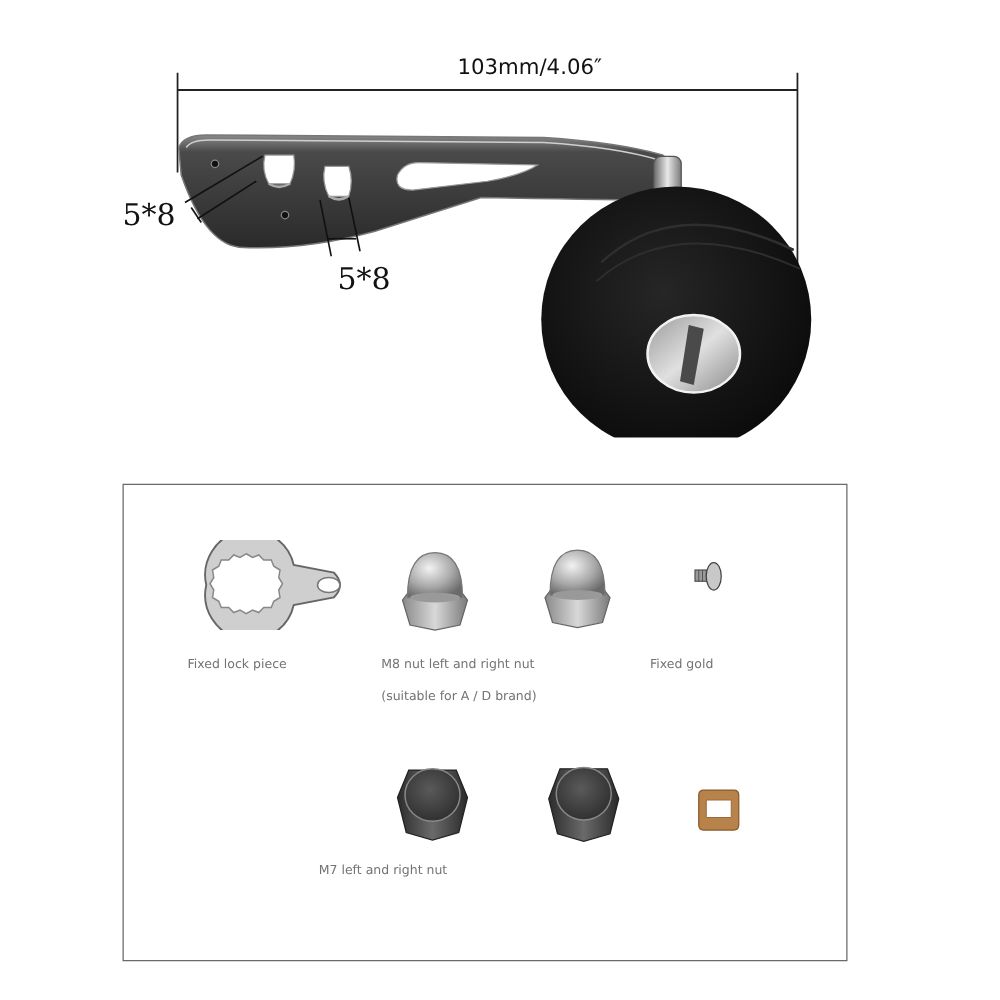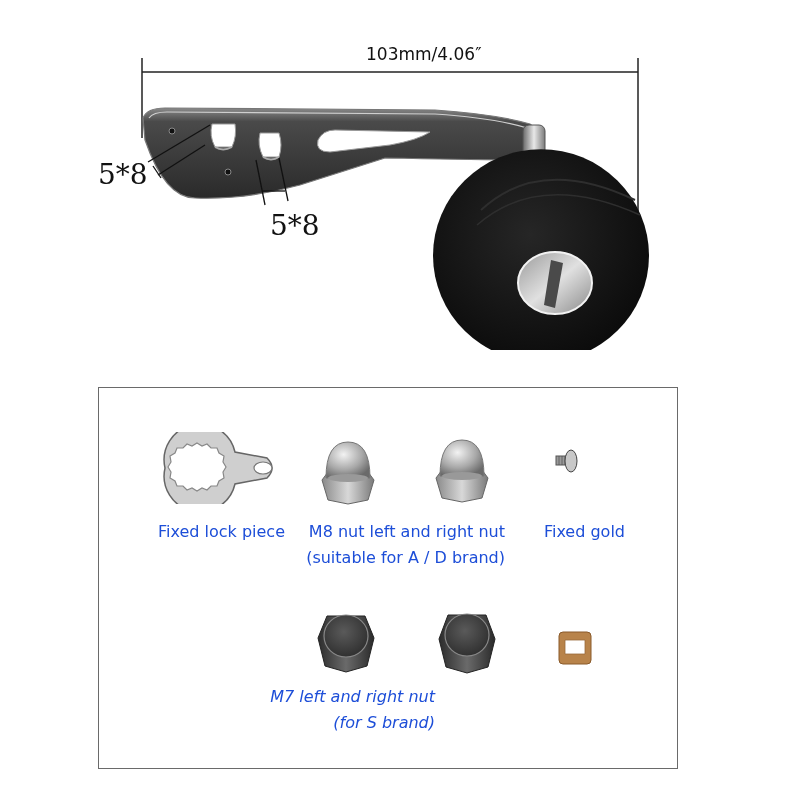--- a/index.html
+++ b/index.html
@@ -1,24 +1,24 @@
 <!DOCTYPE html>
 <html><head>
   <meta charset="utf-8">
   <style>
     html, body { margin: 0; padding: 0; background: #ffffff; }
     body { width: 800px; height: 800px; position: relative; overflow: hidden;
            font-family: "DejaVu Sans", sans-serif; color: #222; }
     .abs { position: absolute; }
     .dim-label { position: absolute; font-family: "DejaVu Sans", sans-serif; font-size: 17px; color: #111; white-space: nowrap; }
-    .serif-label { position: absolute; font-family: "DejaVu Serif", serif; font-size: 28px; color: #111; white-space: nowrap; letter-spacing: 0px; }
+    .serif-label { position: absolute; font-family: "DejaVu Serif", serif; font-size: 24px; color: #111; white-space: nowrap; letter-spacing: 0px; }
     .parts-box { position: absolute; left: 98px; top: 387px; width: 580px; height: 382px;
                  border: 1.5px solid #6a6a6a; box-sizing: border-box; background: #fff; }
-    .caption { position: absolute; font-family: "DejaVu Sans", sans-serif; font-size: 16px; color: #1d4ed8;
-               text-align: right; line-height: 26px; white-space: nowrap; }
+    .caption { position: absolute; font-family: "DejaVu Sans", sans-serif; font-size: 10px; color: #737373;
+               text-align: left; line-height: 26px; white-space: nowrap; }
     .caption span { display: block; }
     svg { display: block; }
   </style>
 </head>
 <body>
 
 <div class="abs" style="left:141px;top:58px;width:498px;height:150px;">
   <svg width="498" height="175" viewBox="0 0 498 175">
     <line x1="1" y1="0" x2="1" y2="80" stroke="#222" stroke-width="1.5"></line>
     <line x1="497" y1="0" x2="497" y2="175" stroke="#222" stroke-width="1.5"></line>
@@ -162,23 +162,22 @@
     <path d="M3,30 L12,8 L50,8 L59,30 L52,58 L31,64 L10,58 Z" fill="url(#darkHex)" stroke="#222" stroke-width="1"></path>
     <ellipse cx="31" cy="28" rx="22" ry="21" fill="url(#darkTop)" stroke="#888" stroke-width="1.2"></ellipse>
   </svg>
 </div>
 <div class="abs" style="left:436px;top:607px;">
   <svg width="62" height="70" viewBox="0 0 62 70">
     <path d="M3,32 L12,8 L50,8 L59,32 L52,60 L31,66 L10,60 Z" fill="url(#darkHex)" stroke="#222" stroke-width="1"></path>
     <ellipse cx="31" cy="28" rx="22" ry="21" fill="url(#darkTop)" stroke="#888" stroke-width="1.2"></ellipse>
   </svg>
 </div>
-<div class="caption" style="left:255px;top:684px;width:180px;font-style:italic;">
+<div class="caption" style="left:255px;top:684px;width:180px;">
   <span>M7 left and right nut</span>
-  <span>(for S brand)</span>
 </div>
 
 <div class="abs" style="left:555px;top:630px;">
   <svg width="40" height="36" viewBox="0 0 40 36">
     <path d="M4,6 Q4,2 8,2 L32,2 Q36,2 36,6 L36,30 Q36,34 32,34 L8,34 Q4,34 4,30 Z" fill="#b8834a" stroke="#8a5a2a" stroke-width="1"></path>
     <path d="M10,10 L30,10 L30,24 L10,24 Z" fill="#ffffff" stroke="#9a6a3a" stroke-width="0.8"></path>
   </svg>
 </div>
 <div class="caption" style="left:460px;top:684px;width:210px;">
 </div>

